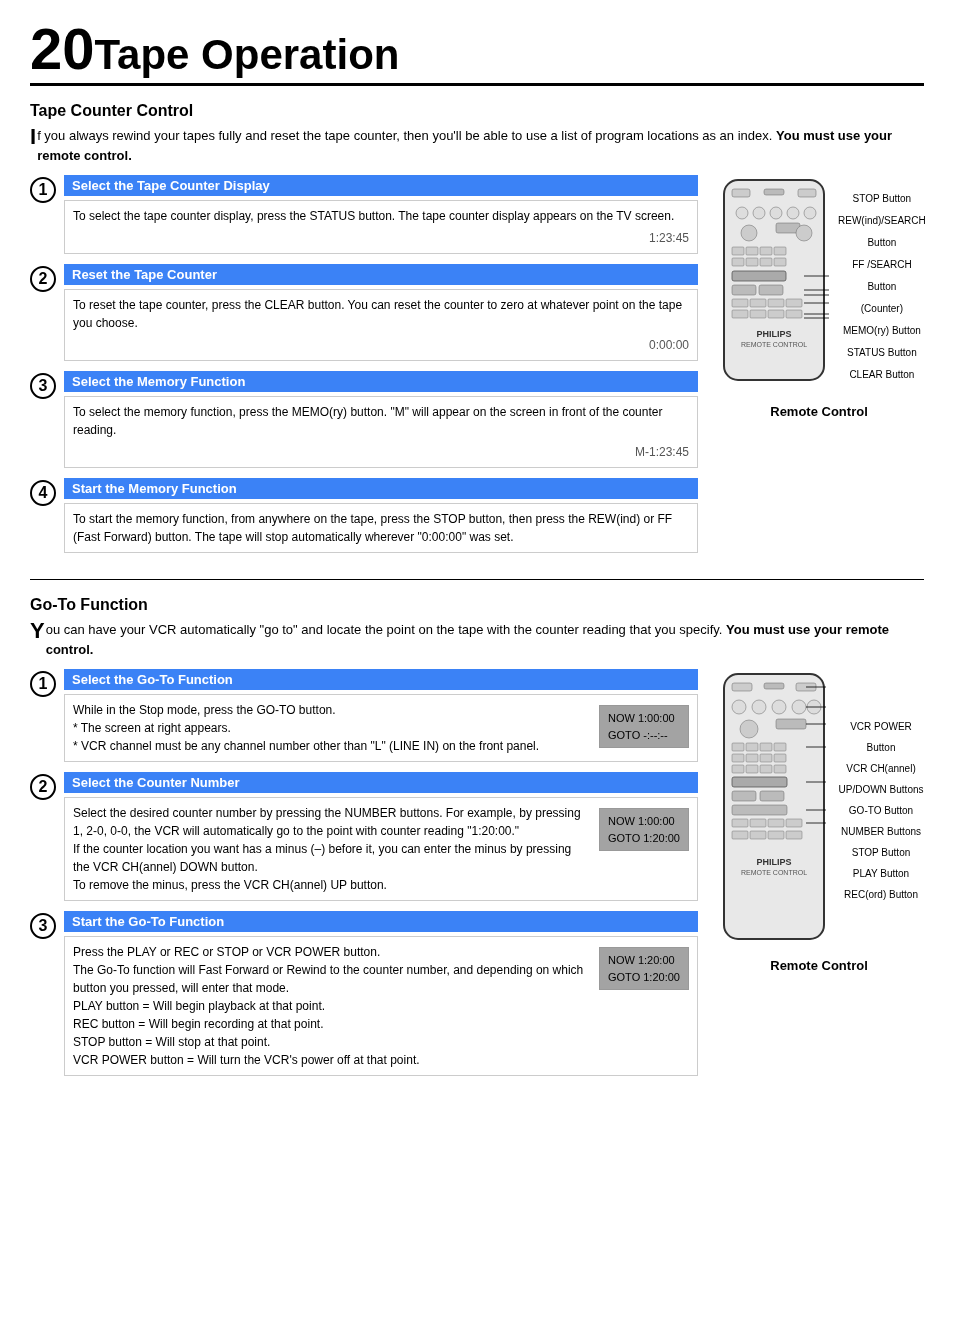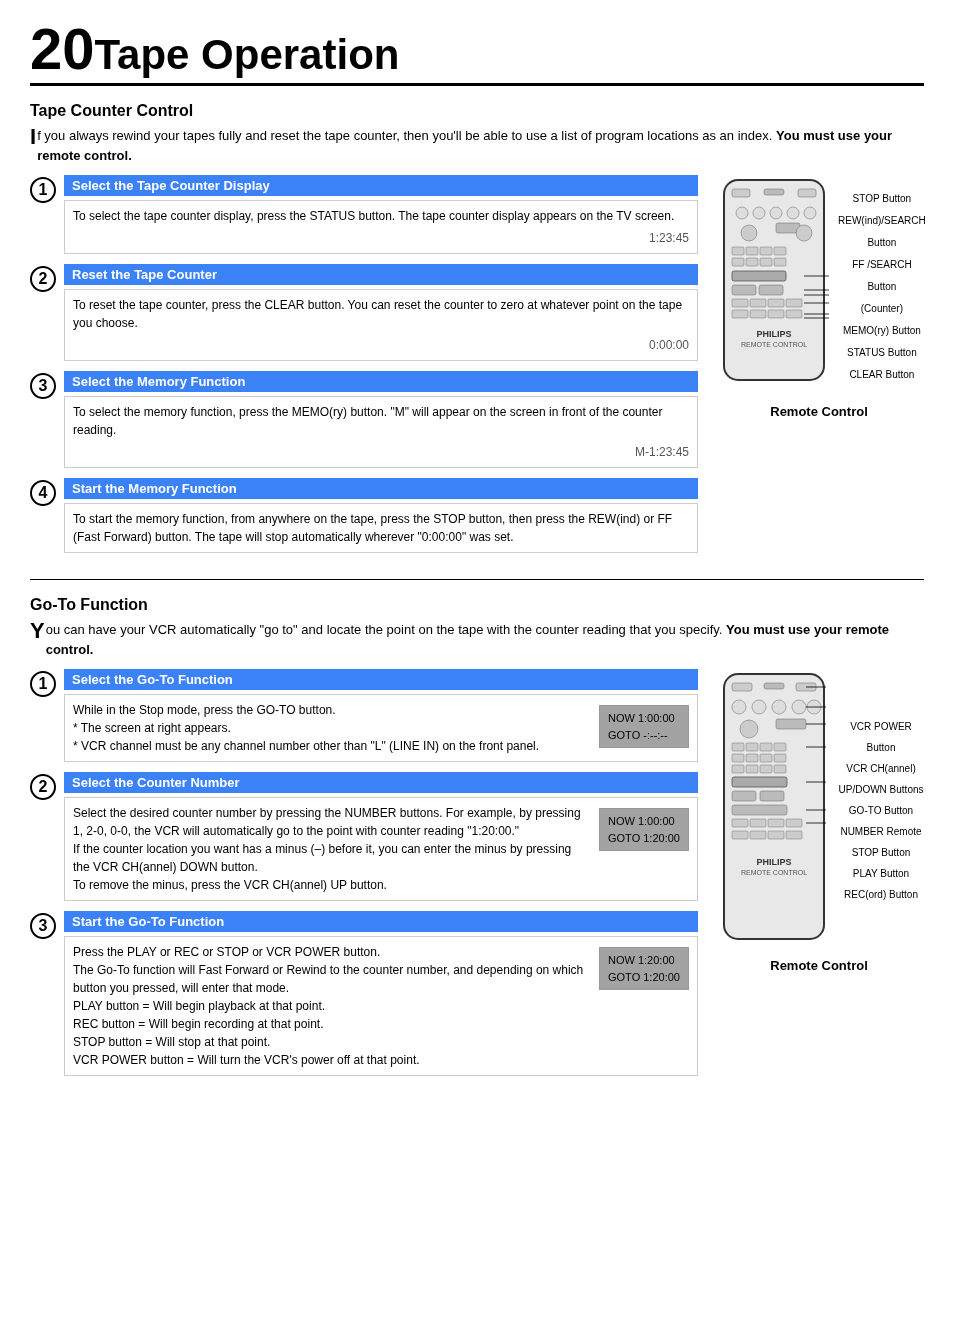--- a/index.html
+++ b/index.html
@@ -426,21 +426,21 @@
             <line x1="92" y1="78" x2="112" y2="78" stroke="#000" stroke-width="0.8"></line>
             <line x1="92" y1="113" x2="112" y2="113" stroke="#000" stroke-width="0.8"></line>
             <line x1="92" y1="141" x2="112" y2="141" stroke="#000" stroke-width="0.8"></line>
             <line x1="92" y1="154" x2="112" y2="154" stroke="#000" stroke-width="0.8"></line>
           </svg>
         </div>
         <div style="font-size:10px; line-height:2.1; margin-left:4px;">
           <div>VCR POWER Button</div>
           <div>VCR CH(annel) UP/DOWN Buttons</div>
           <div>GO-TO Button</div>
-          <div>NUMBER Remote</div>
+          <div>NUMBER Buttons</div>
           <div>STOP Button</div>
           <div>PLAY Button</div>
           <div>REC(ord) Button</div>
         </div>
       </div>
       <div class="remote-label">Remote Control</div>
     </div>
   </div>
 </div>
 

